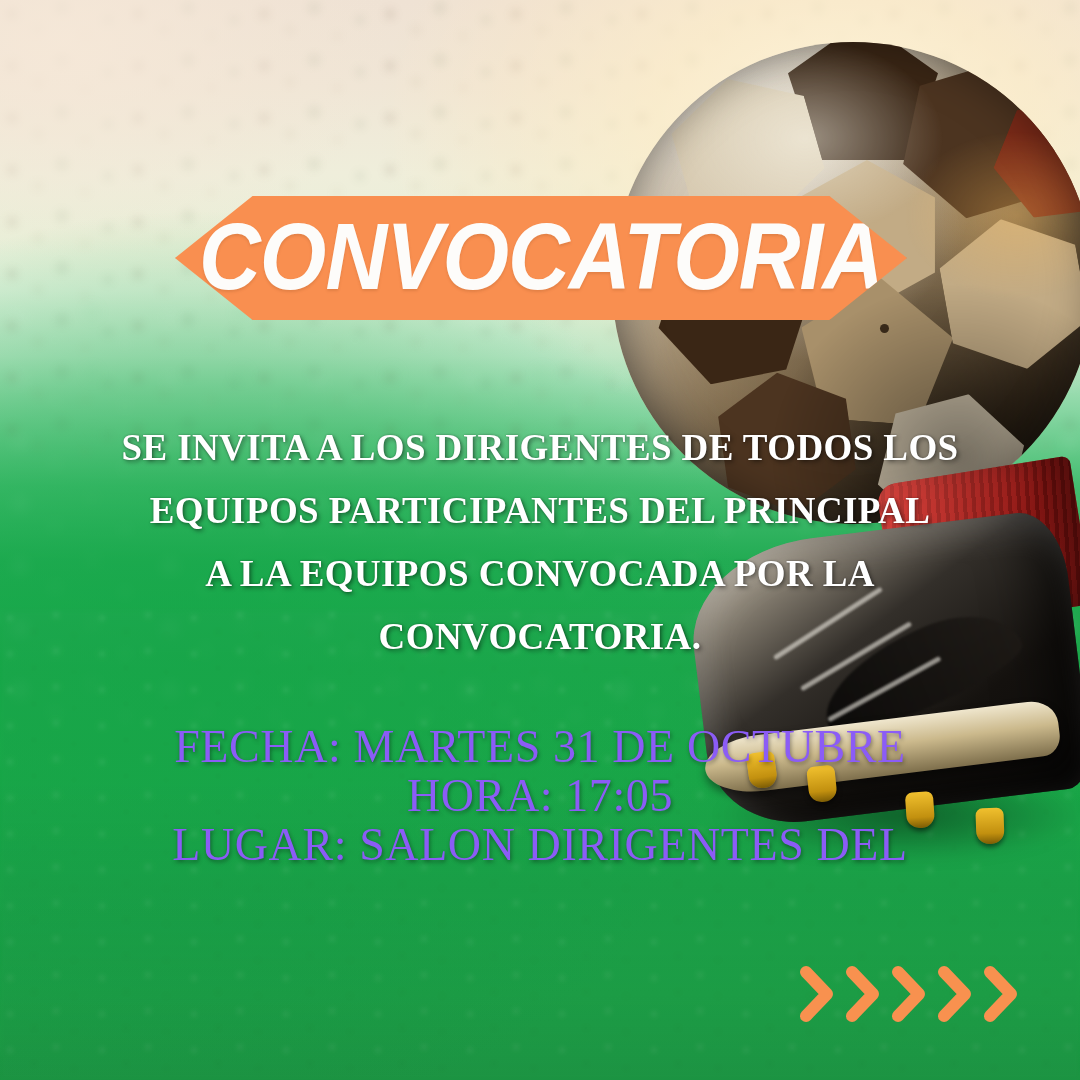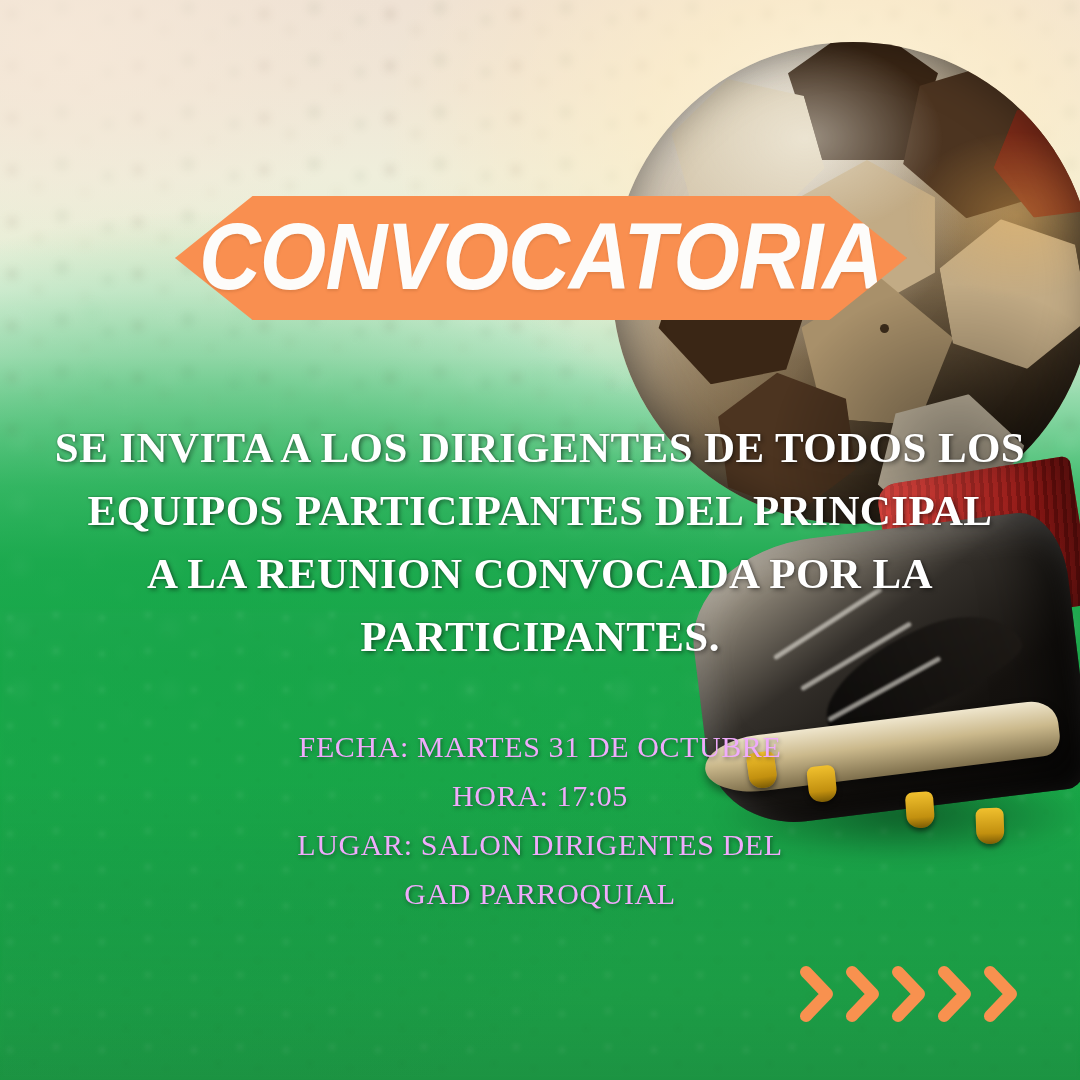--- a/index.html
+++ b/index.html
@@ -276,40 +276,40 @@
   }
 
   
   .body-copy {
     position: absolute;
     left: 0; right: 0;
     top: 416px;
     text-align: center;
     font-family: "Liberation Serif", serif;
     font-weight: 700;
-    font-size: 43px;
+    font-size: 37px;
     line-height: 63px;
     letter-spacing: 0.4px;
     color: #ffffff;
     text-shadow: 2px 2px 4px rgba(0,0,0,0.42), 0 0 2px rgba(0,0,0,0.30);
   }
   .body-copy .line { display: block; white-space: nowrap; }
 
   
   .details {
     position: absolute;
     left: 0; right: 0;
     top: 722px;
     text-align: center;
     font-family: "Liberation Serif", serif;
     font-weight: 400;
-    font-size: 30px;
+    font-size: 46px;
     line-height: 49px;
     letter-spacing: 0.6px;
-    color: #f0abfc;
+    color: #8b5cf6;
     text-shadow: 1px 2px 4px rgba(0,0,0,0.40);
   }
   .details .line { display: block; white-space: nowrap; }
 
   
   .chevrons {
     position: absolute;
     left: 796px; top: 958px;
     width: 230px; height: 72px;
     display: flex;
@@ -379,29 +379,28 @@
     <div class="stud" style="left:286px; top:338px; transform:rotate(-2deg);"></div>
   </div>
 
   <div class="banner">
     <span class="banner-text">CONVOCATORIA</span>
   </div>
 
   <div class="body-copy">
     <span class="line">SE INVITA A LOS DIRIGENTES DE TODOS LOS</span>
     <span class="line">EQUIPOS PARTICIPANTES DEL PRINCIPAL</span>
-    <span class="line">A LA REUNION CONVOCADA POR LA</span>
-    <span class="line">PARTICIPANTES.</span>
+    <span class="line">A LA EQUIPOS CONVOCADA POR LA</span>
+    <span class="line">CONVOCATORIA.</span>
   </div>
 
   <div class="details">
     <span class="line">FECHA: MARTES 31 DE OCTUBRE</span>
     <span class="line">HORA: 17:05</span>
     <span class="line">LUGAR: SALON DIRIGENTES DEL</span>
-    <span class="line">GAD PARROQUIAL</span>
   </div>
 
   <div class="chevrons">
     <svg class="chev" viewBox="0 0 42 60">
         <path d="M10 8 L31 30 L10 52"></path>
       </svg>
     <svg class="chev" viewBox="0 0 42 60">
         <path d="M10 8 L31 30 L10 52"></path>
       </svg>
     <svg class="chev" viewBox="0 0 42 60">

